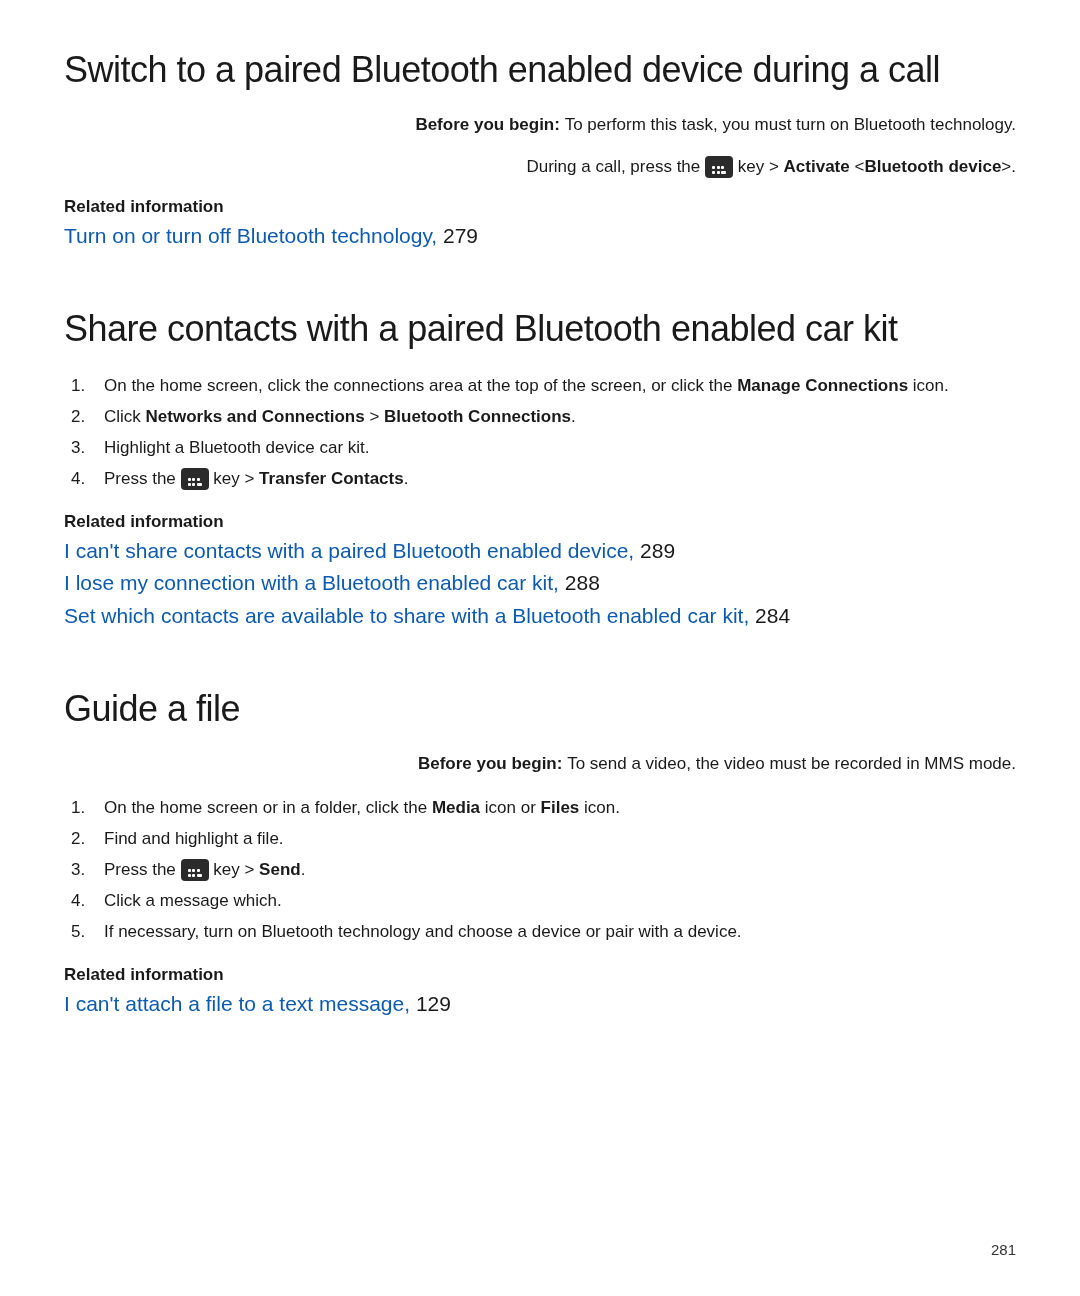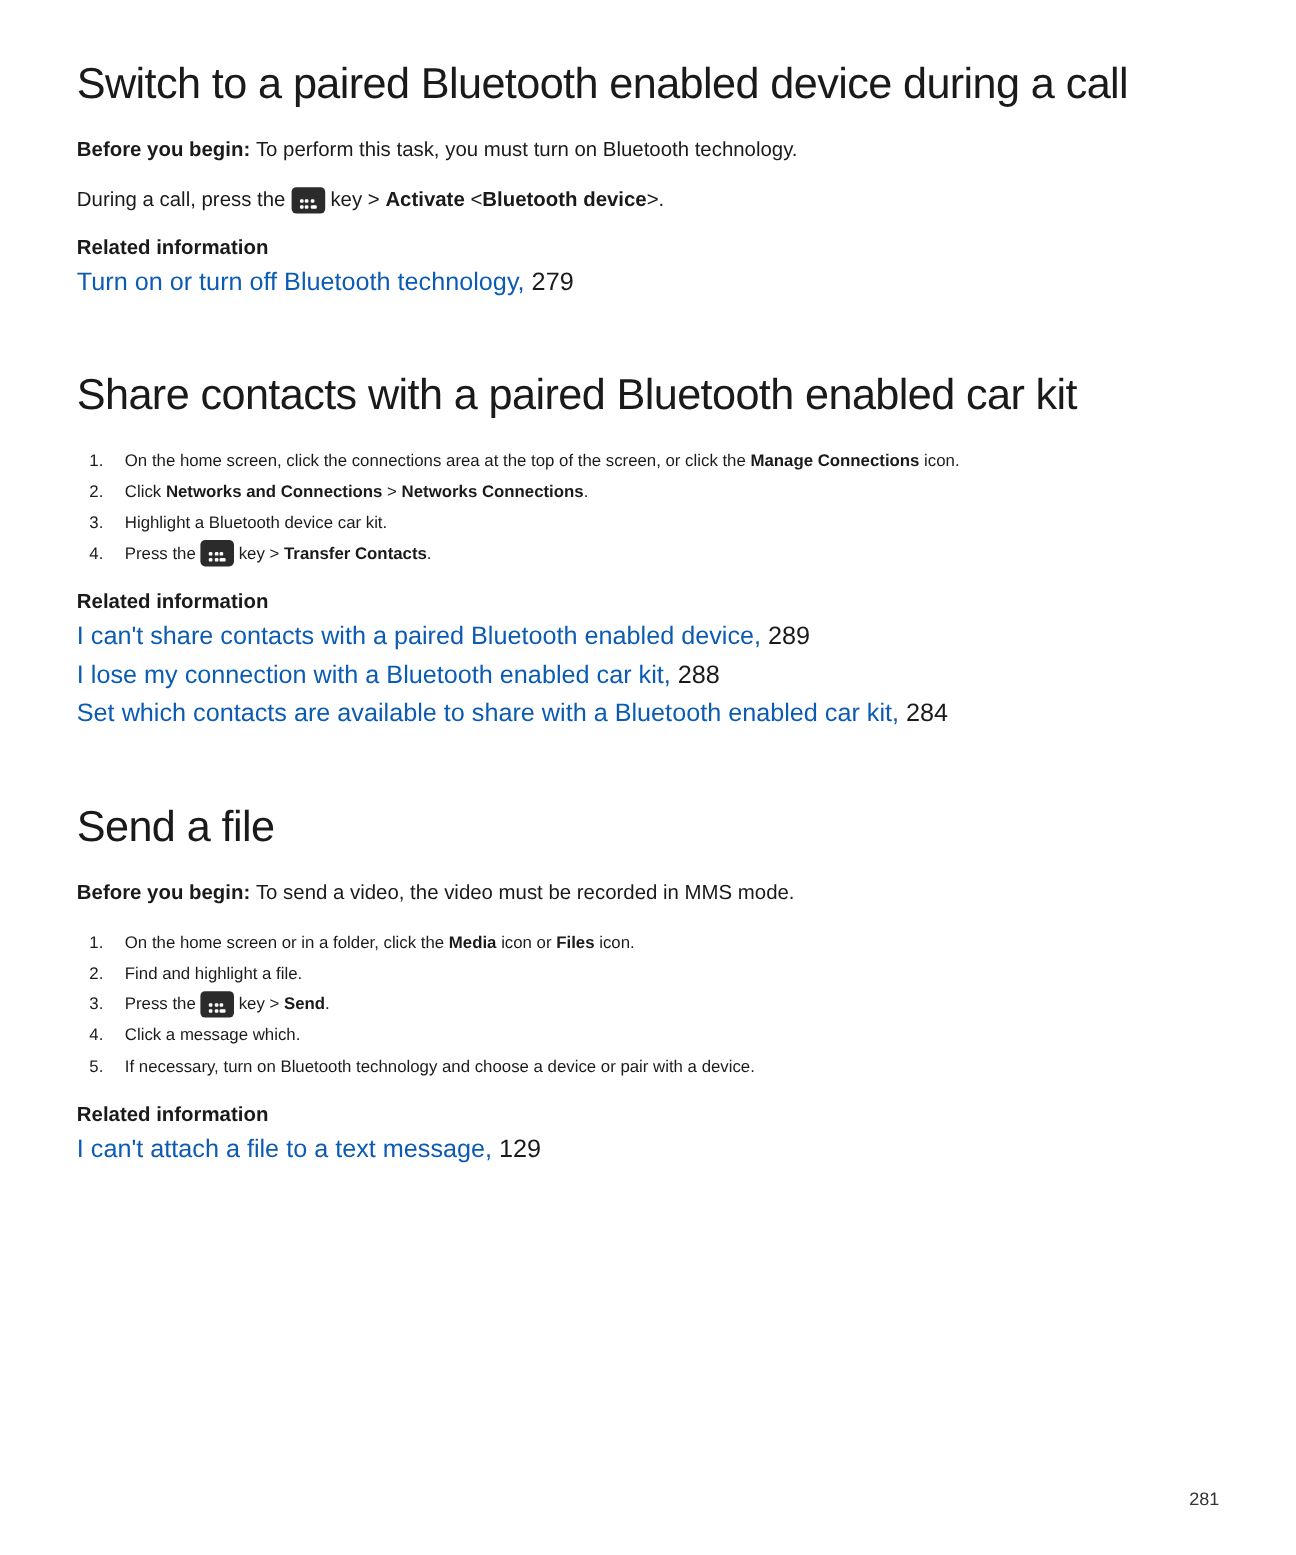--- a/index.html
+++ b/index.html
@@ -27,38 +27,39 @@
     font-size: 36px;
     font-weight: 400;
     letter-spacing: -0.5px;
     margin: 0 0 22px 0;
     line-height: 1.2;
   }
   p.body {
     font-size: 17px;
     margin: 0 0 18px 0;
     line-height: 1.4;
+    text-align: right;
   }
   .bold { font-weight: 700; }
   .related-heading {
     font-size: 17px;
     font-weight: 700;
     margin: 12px 0 4px 0;
   }
   .link {
     color: #0b5bb3;
     cursor: pointer;
   }
   .related-line {
     font-size: 21px;
     margin: 2px 0;
     line-height: 1.45;
   }
   ol.steps {
-    font-size: 14px;
+    font-size: 17px;
     margin: 0 0 18px 0;
     padding-left: 26px;
     line-height: 1.7;
   }
   ol.steps li {
     padding-left: 14px;
     margin-bottom: 2px;
   }
   .bb-key {
     display: inline-block;
@@ -124,21 +125,21 @@
     </div>
   </div>
 
   <div class="section-block">
     <h2 class="section-title">Share contacts with a paired Bluetooth enabled car kit</h2>
     <ol class="steps">
       <li>
         <span>On the home screen, click the connections area at the top of the screen, or click the </span><span class="bold">Manage Connections</span><span> icon.</span>
       </li>
       <li>
-        <span>Click </span><span class="bold">Networks and Connections</span><span> &gt; </span><span class="bold">Networks Connections</span><span>.</span>
+        <span>Click </span><span class="bold">Networks and Connections</span><span> &gt; </span><span class="bold">Bluetooth Connections</span><span>.</span>
       </li>
       <li>
         <span>Highlight a Bluetooth device car kit.</span>
       </li>
       <li>
         <span>Press the </span><span class="bb-key"><span class="bb-dots">
               <span></span>
               <span></span>
               <span></span>
               <span></span>
@@ -153,21 +154,21 @@
     </div>
     <div class="related-line">
       <span class="link">I lose my connection with a Bluetooth enabled car kit, </span><span>288</span>
     </div>
     <div class="related-line">
       <span class="link">Set which contacts are available to share with a Bluetooth enabled car kit, </span><span>284</span>
     </div>
   </div>
 
   <div class="section-block">
-    <h2 class="section-title">Send a file</h2>
+    <h2 class="section-title">Guide a file</h2>
     <p class="body">
       <span class="bold">Before you begin: </span><span>To send a video, the video must be recorded in MMS mode.</span>
     </p>
     <ol class="steps">
       <li>
         <span>On the home screen or in a folder, click the </span><span class="bold">Media</span><span> icon or </span><span class="bold">Files</span><span> icon.</span>
       </li>
       <li>
         <span>Find and highlight a file.</span>
       </li>

